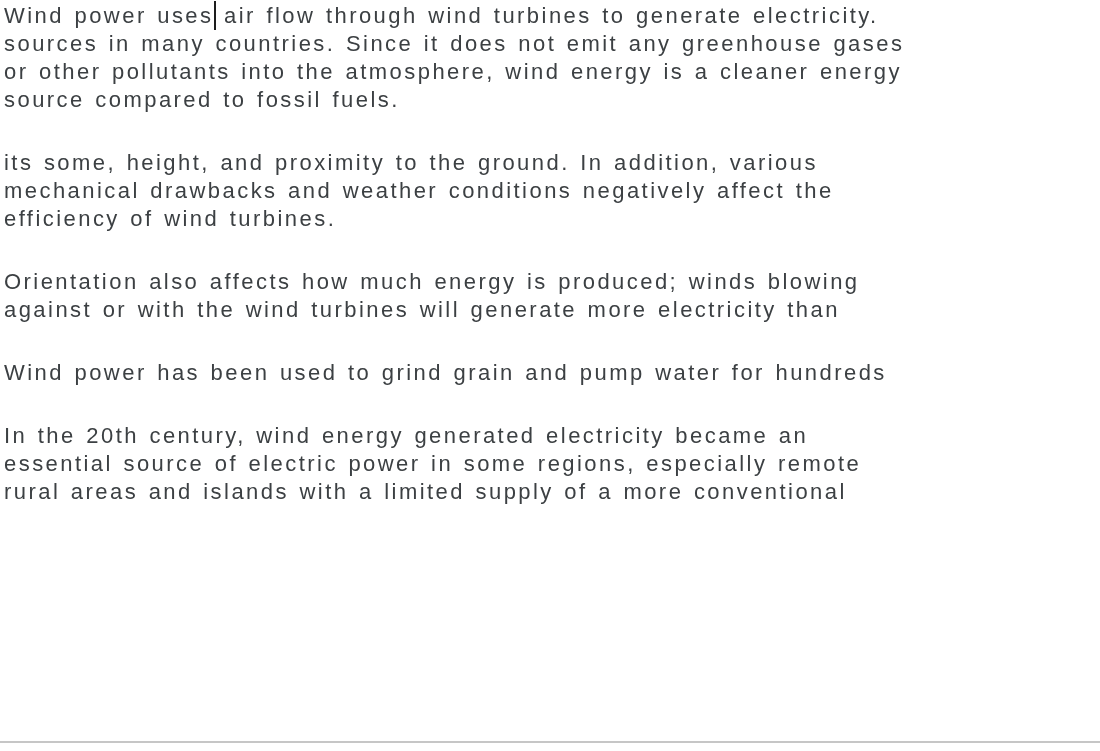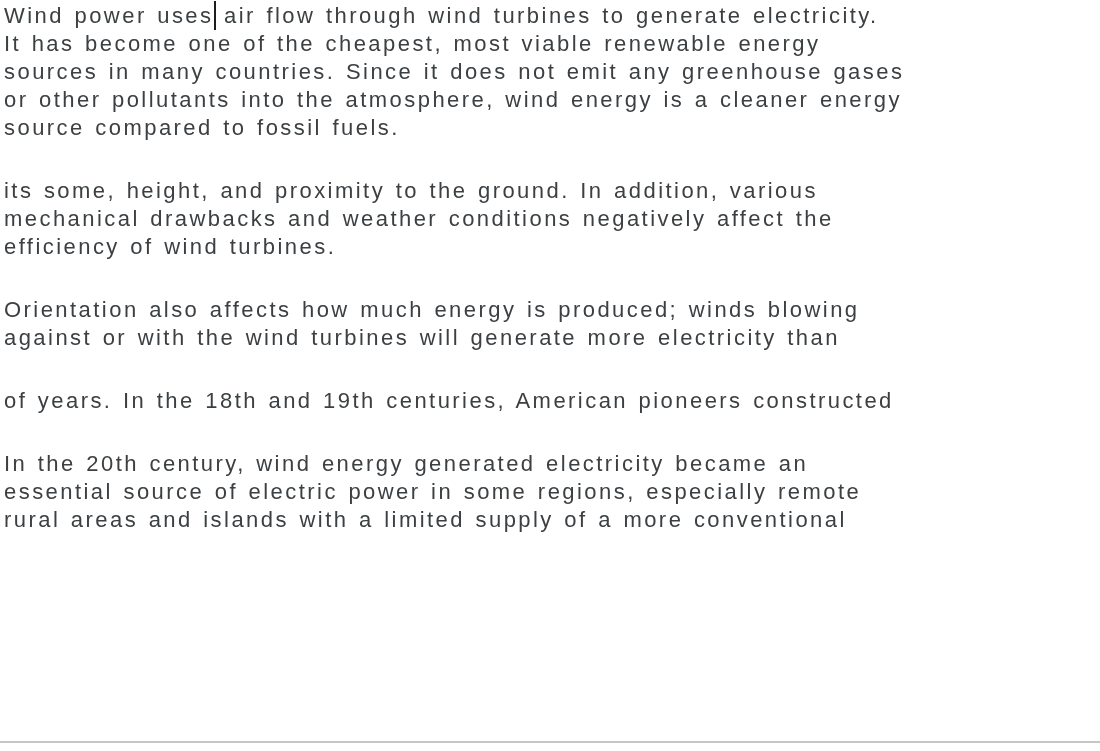--- a/index.html
+++ b/index.html
@@ -59,36 +59,35 @@
   }
 </style>
 </head>
 <body>
 
 <div class="viewport">
   <div class="text-area">
     <div class="doc-content">
         <div class="paragraph">
           <div class="text-line"><span>Wind power uses</span><span class="text-cursor"></span><span> air flow through wind turbines to generate electricity.</span></div>
-          <div class="text-line">It has become one of the cheapest, most viable renewable energy</div>
           <div class="text-line">sources in many countries. Since it does not emit any greenhouse gases</div>
           <div class="text-line">or other pollutants into the atmosphere, wind energy is a cleaner energy</div>
           <div class="text-line">source compared to fossil fuels.</div>
         </div>
         <div class="paragraph">
           <div class="text-line">its some, height, and proximity to the ground. In addition, various</div>
           <div class="text-line">mechanical drawbacks and weather conditions negatively affect the</div>
           <div class="text-line">efficiency of wind turbines.</div>
         </div>
         <div class="paragraph">
           <div class="text-line">Orientation also affects how much energy is produced; winds blowing</div>
           <div class="text-line">against or with the wind turbines will generate more electricity than</div>
         </div>
         <div class="paragraph">
-          <div class="text-line">of years. In the 18th and 19th centuries, American pioneers constructed</div>
+          <div class="text-line">Wind power has been used to grind grain and pump water for hundreds</div>
         </div>
         <div class="paragraph">
           <div class="text-line">In the 20th century, wind energy generated electricity became an</div>
           <div class="text-line">essential source of electric power in some regions, especially remote</div>
           <div class="text-line">rural areas and islands with a limited supply of a more conventional</div>
         </div>
       </div>
   </div>
 </div>
 

